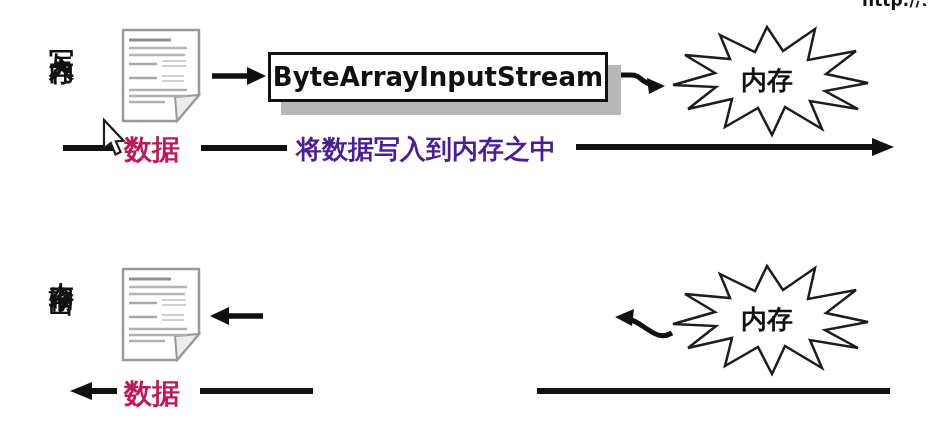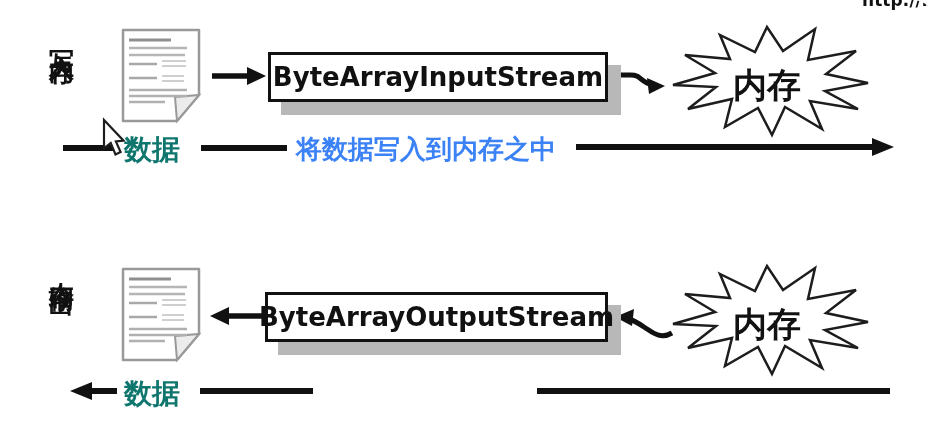--- a/index.html
+++ b/index.html
@@ -17,28 +17,28 @@
     font-size:25px; font-weight:700; letter-spacing:3px; color:#111;
     line-height:1; white-space:nowrap;
   }
   .stream-box {
     position:absolute; height:50px; background:#fff; border:3px solid #111;
     box-shadow:13px 13px 0 #b8b8b8; box-sizing:border-box;
     display:flex; align-items:center; justify-content:center;
     font-size:26px; font-weight:700; color:#111; white-space:nowrap;
   }
   .data-label {
-    position:absolute; font-size:28px; font-weight:700; color:#0f766e; white-space:nowrap;
+    position:absolute; font-size:28px; font-weight:700; color:#be185d; white-space:nowrap;
   }
   .flow-caption {
-    position:absolute; font-size:26px; font-weight:700; color:#3b82f6; white-space:nowrap;
+    position:absolute; font-size:26px; font-weight:700; color:#4c1d95; white-space:nowrap;
   }
   .burst-label {
     position:absolute; width:134px; text-align:center;
-    font-size:34px; font-weight:700; color:#111; white-space:nowrap;
+    font-size:26px; font-weight:700; color:#111; white-space:nowrap;
   }
   .watermark {
     position:absolute; top:-10px; right:0px;
     font-size:17px; font-weight:700; color:#111; white-space:nowrap;
   }
 </style>
 </head>
 <body>
 
 <div id="canvas">
@@ -136,22 +136,19 @@
   </div>
 
   <div class="burst-label" style="left:700px; top:63px;">内存</div>
 
   <div class="data-label" style="left:124px; top:131px;">数据</div>
 
   <div class="flow-caption" style="left:296px; top:132px;">将数据写入到内存之中</div>
 
   <div class="v-label" style="left:49px; top:261px;">内存输出</div>
 
-  <div class="stream-box" style="left:265px; top:292px; width:343px;">
-    <span>ByteArrayOutputStream</span>
-  </div>
 
   <div class="burst-label" style="left:700px; top:302px;">内存</div>
 
   <div class="data-label" style="left:124px; top:375px;">数据</div>
 
 
 </div>
 
 </body></html>

